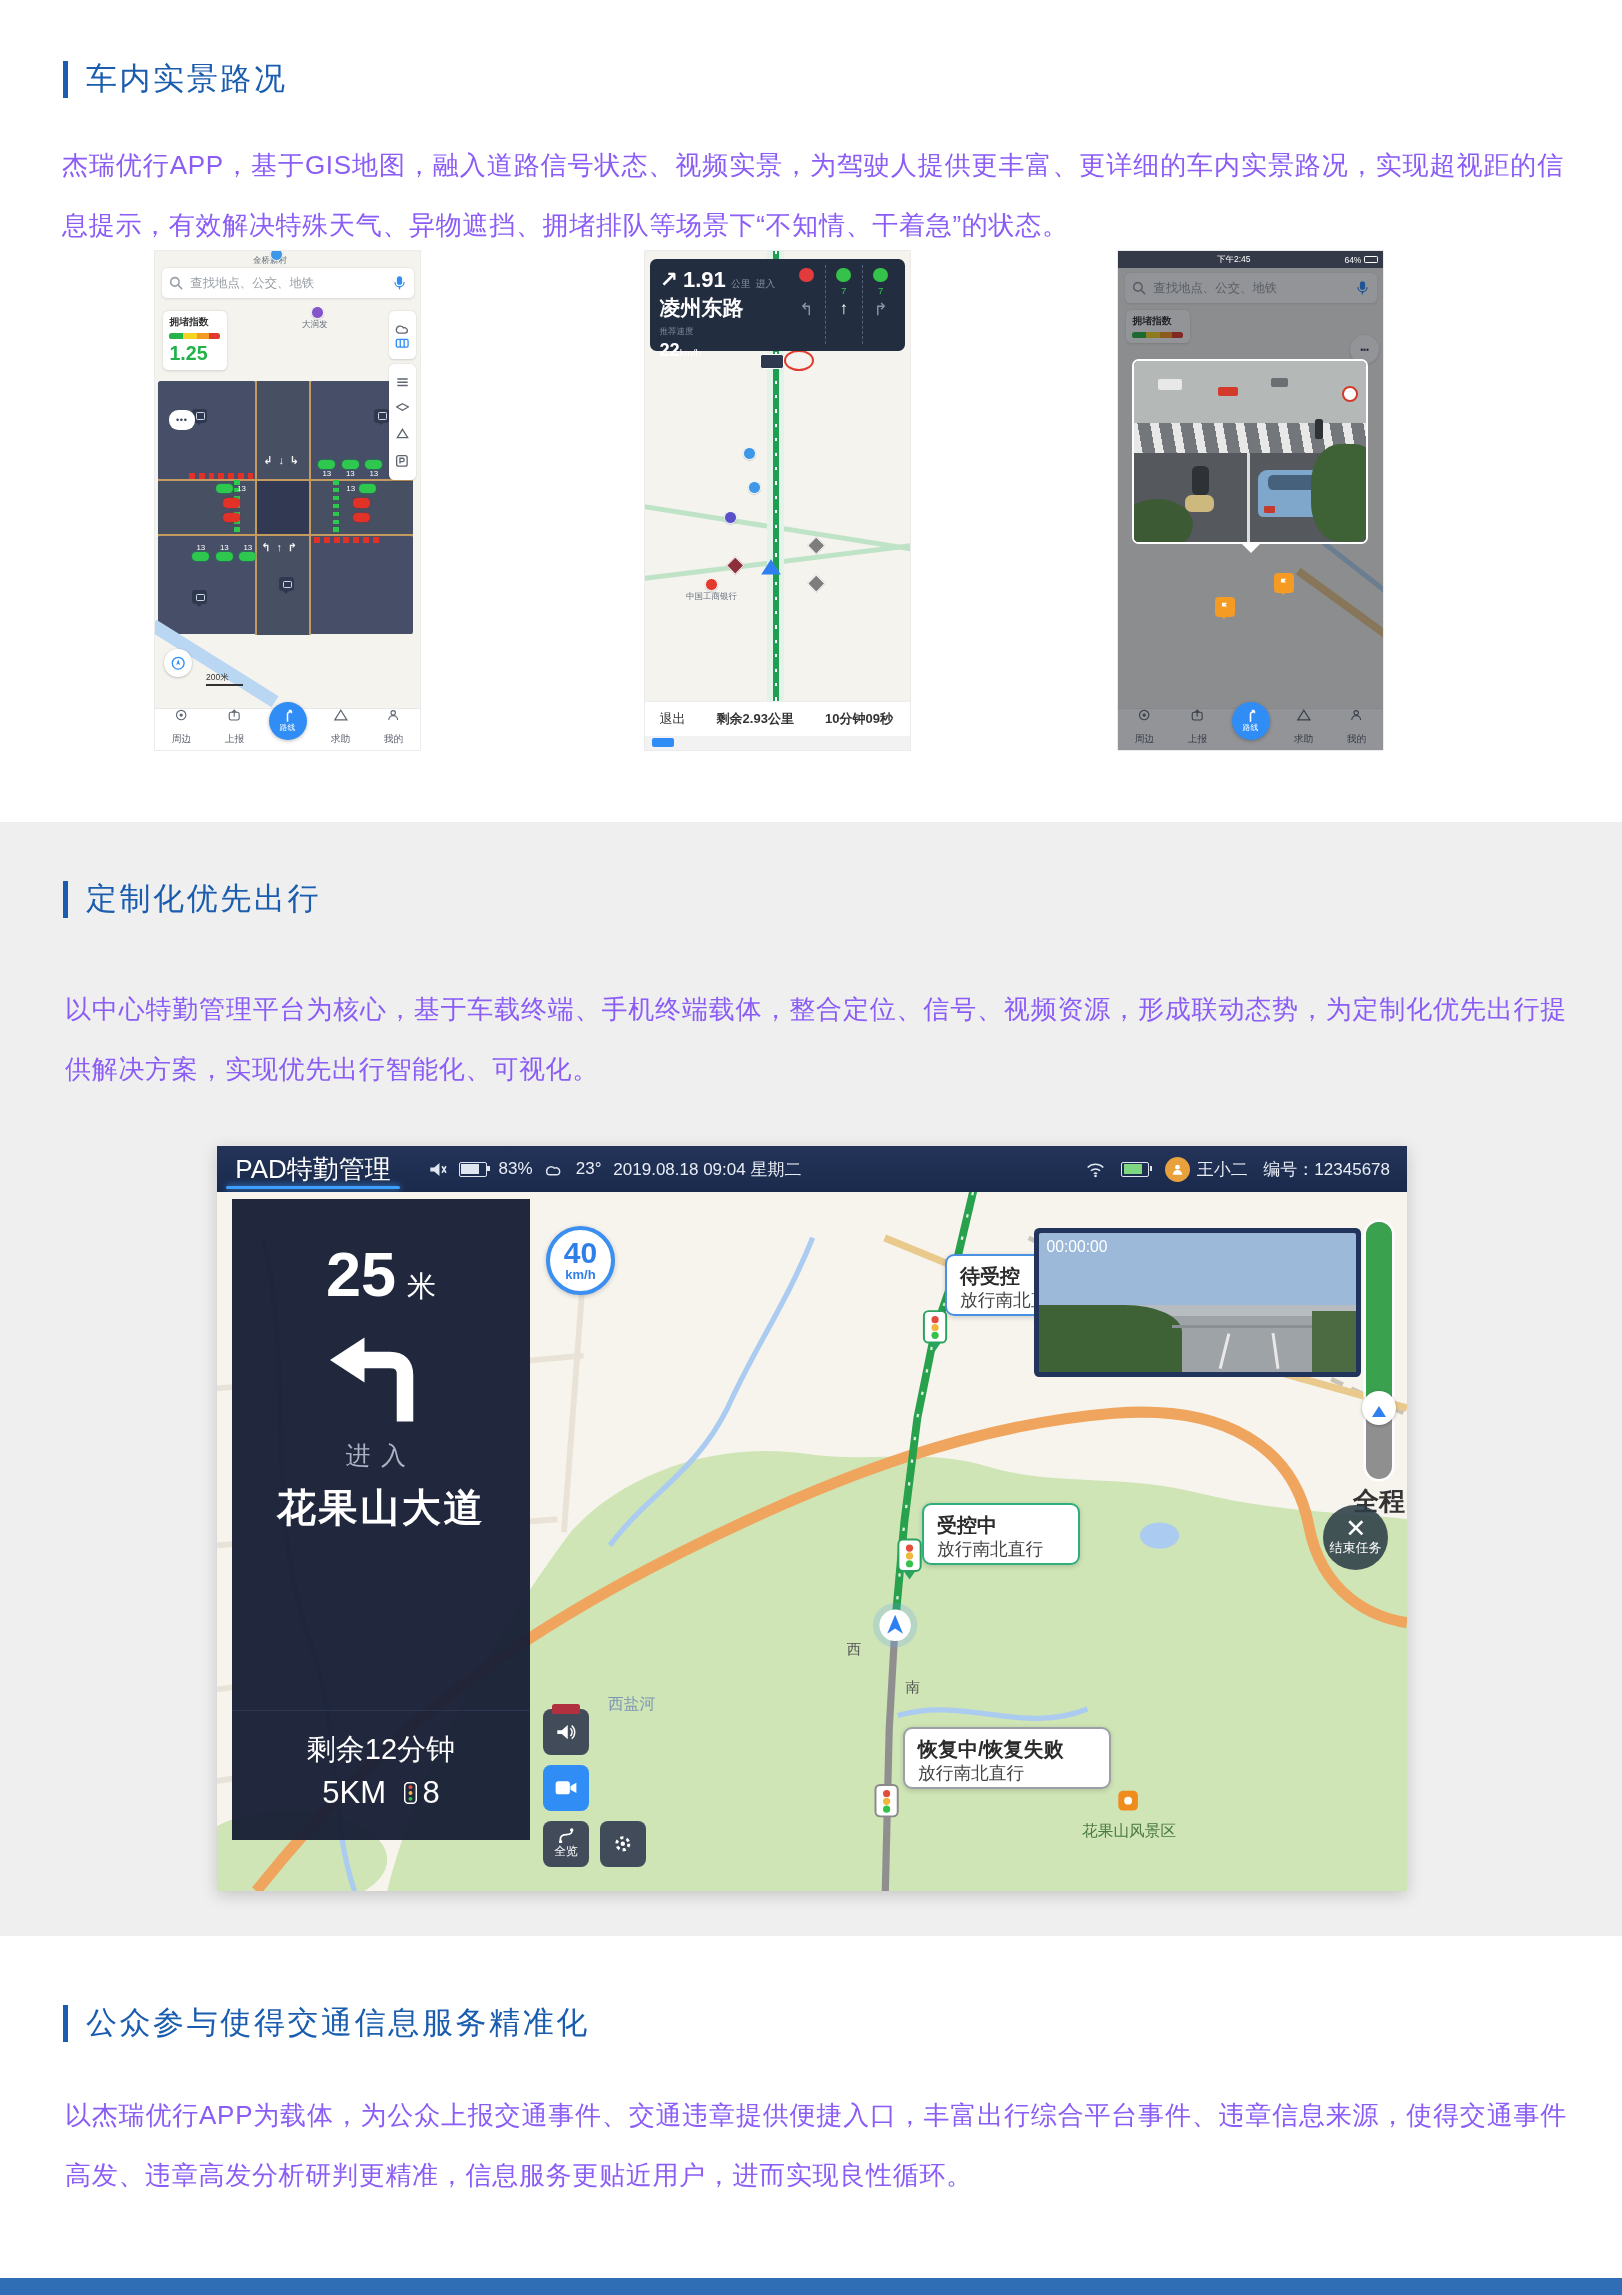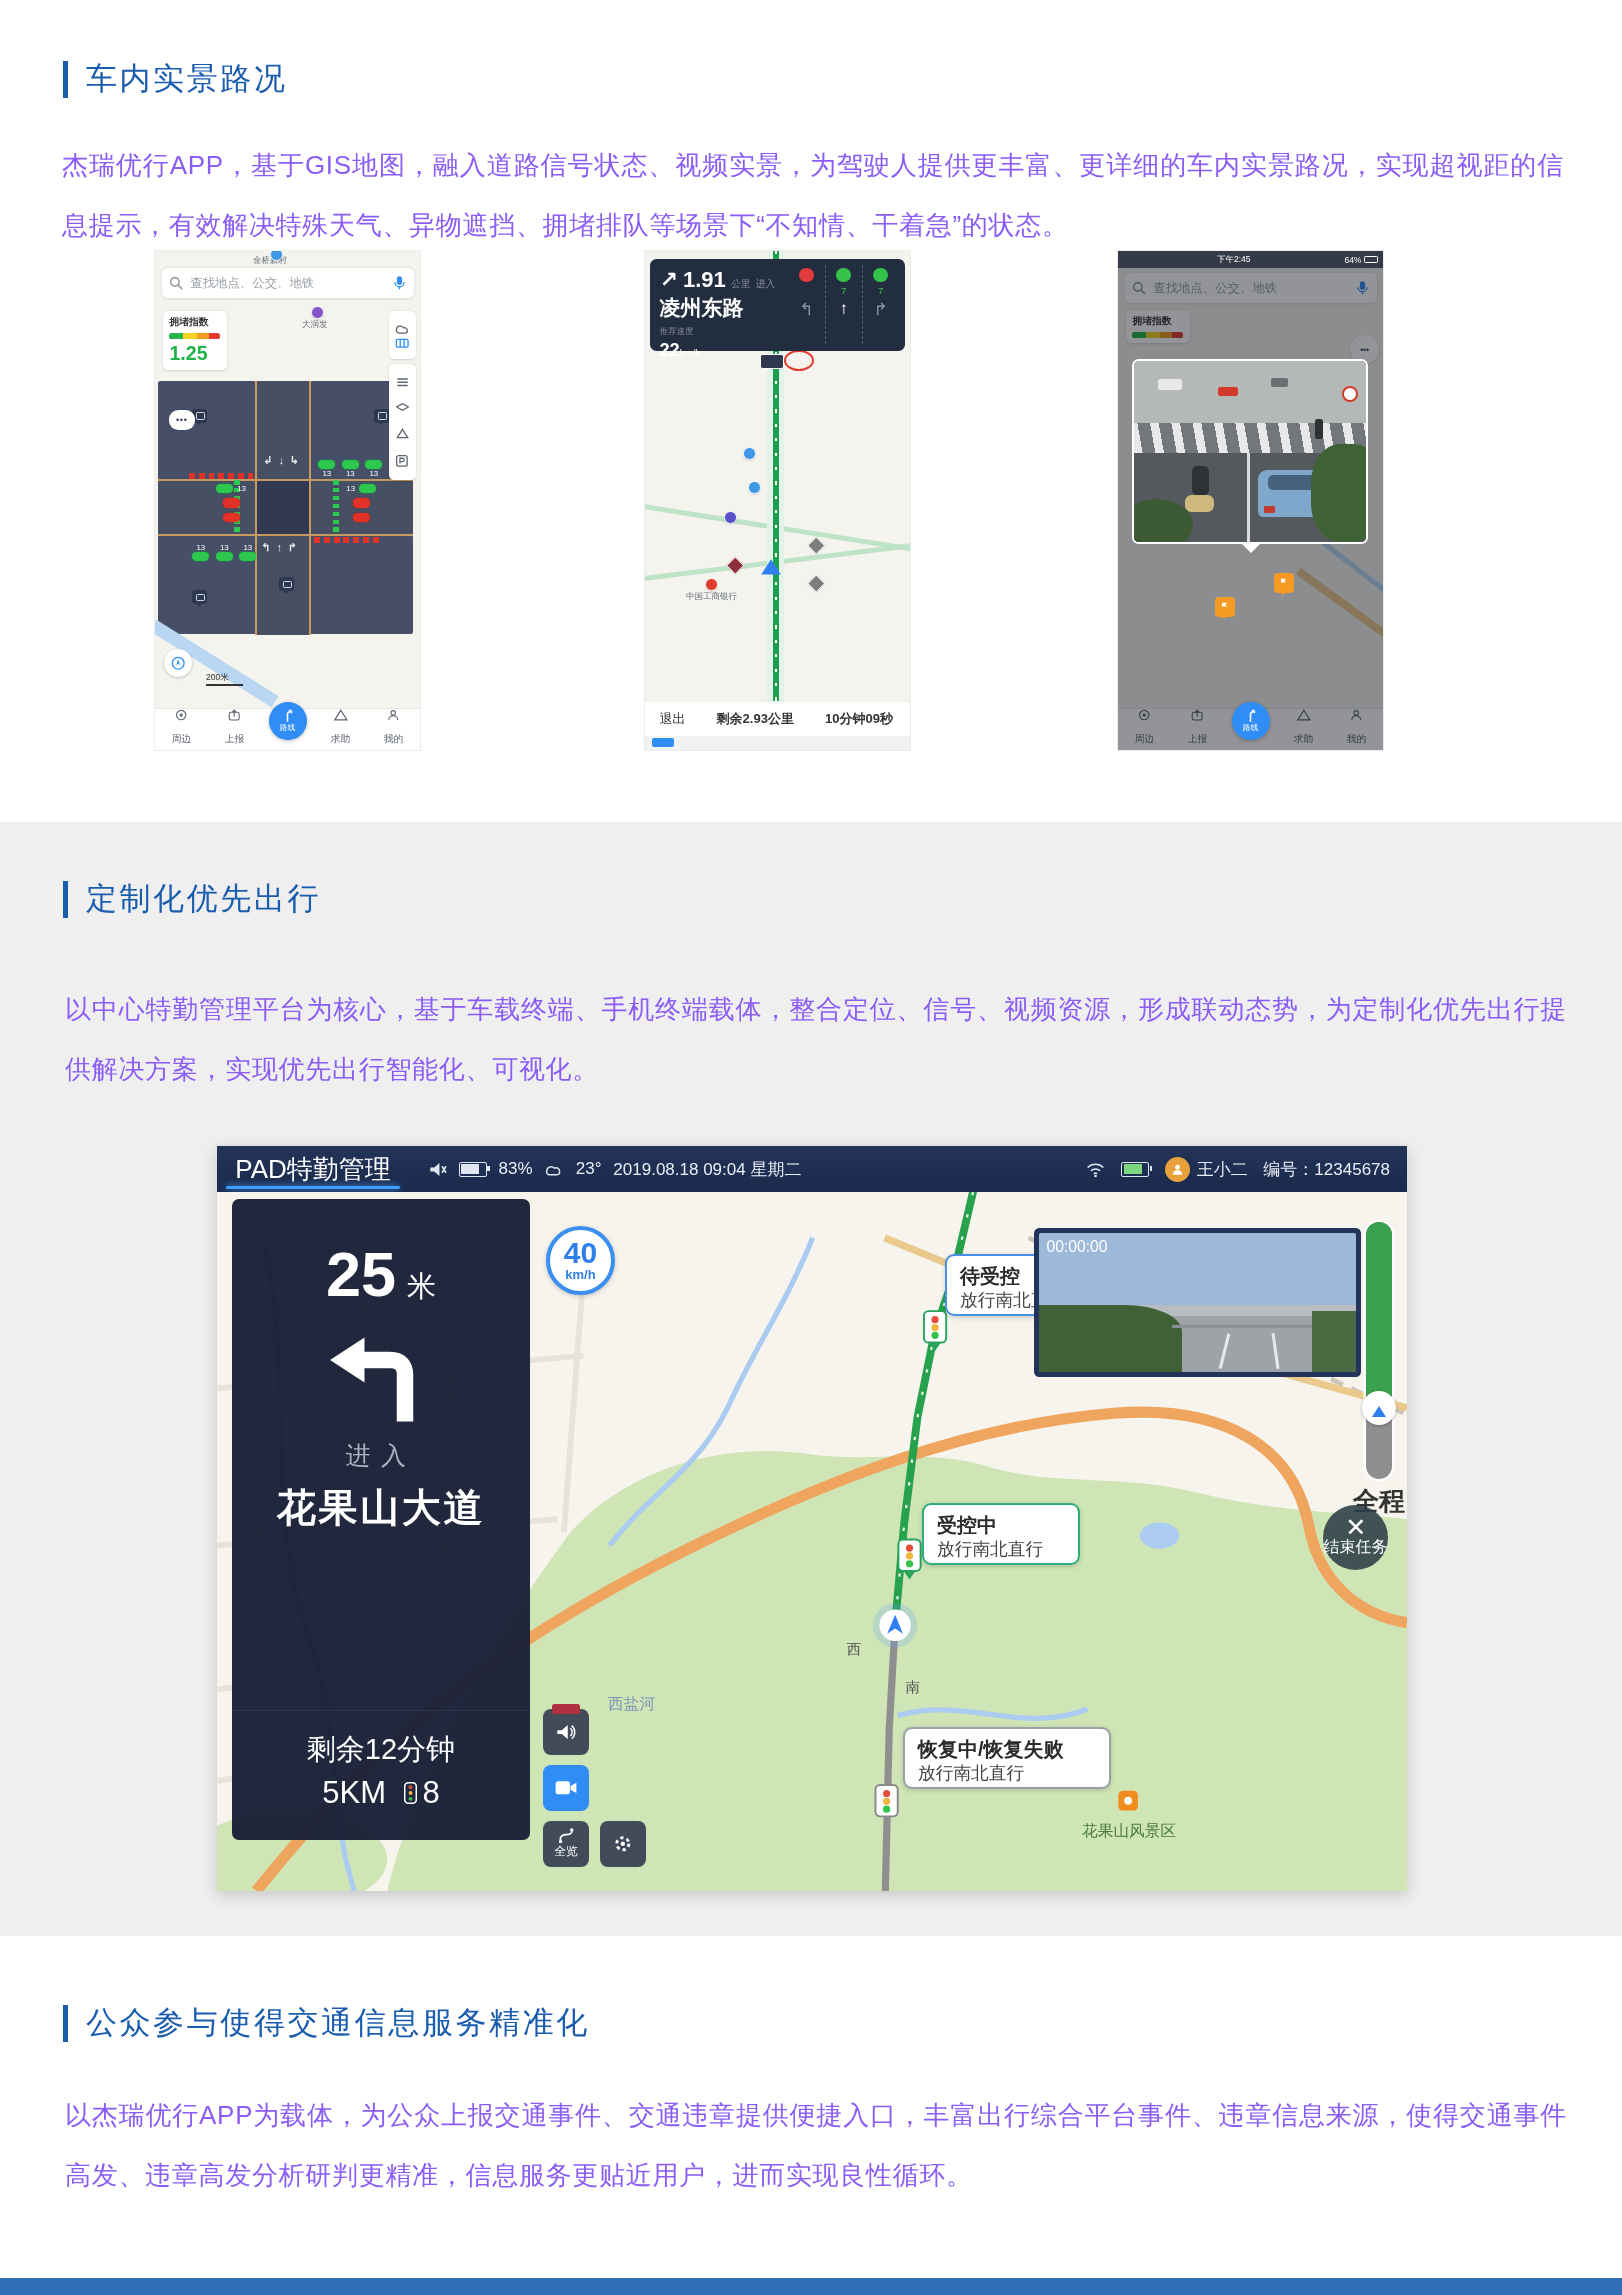--- a/index.html
+++ b/index.html
@@ -74,21 +74,21 @@
        box-shadow:0 3.9px 15.7px rgba(0,0,0,.18);overflow:hidden;}
   .padbar{position:absolute;left:0;top:0;width:1190px;height:46px;
           background:linear-gradient(180deg,#243459,#1a2a4c);display:flex;align-items:center;color:#fff;}
   .padtab{height:46px;display:flex;align-items:center;padding:0 18.3px;font-size:26px;position:relative;}
   .padtab:after{content:"";position:absolute;left:9.2px;right:9.2px;bottom:2.6px;height:3.3px;background:#3da0ff;border-radius:2px;box-shadow:0 0 7.9px #3da0ff;}
   .padmeta{display:flex;align-items:center;gap:11.8px;font-size:17px;color:#e8edf5;}
   .battery{width:26px;height:13px;border:1.3px solid #dfe6f0;border-radius:2px;position:relative;}
   .battery:after{content:"";position:absolute;right:-3.9px;top:3.3px;width:2.6px;height:5.2px;background:#dfe6f0;}
   .battery i{position:absolute;left:1.3px;top:1.3px;bottom:1.3px;width:70%;background:#dfe6f0;}
   .navpanel{position:absolute;left:15px;top:53px;width:298px;height:641px;background:rgba(24,31,53,.96);
-            border-radius:7px;color:#fff;text-align:center;z-index:6;}
+            border-radius:0;color:#fff;text-align:center;z-index:6;}
   .bubble{position:absolute;background:#fff;border-radius:9.2px;z-index:5;padding:6.5px 13px;box-sizing:border-box;
           text-align:left;box-shadow:0 1.3px 5.2px rgba(0,0,0,.15);}
   .bubble .t{font-size:20px;color:#2b2b2b;font-weight:700;line-height:26px;}
   .bubble .s{font-size:17.7px;color:#444;line-height:23.6px;}
   .padbtn{position:absolute;width:46px;height:46px;border-radius:7.9px;background:rgba(54,62,82,.92);
           display:flex;flex-direction:column;align-items:center;justify-content:center;color:#fff;z-index:6;gap:1.3px;}
   .speedsign{position:absolute;left:329px;top:80px;width:69px;height:69px;border-radius:50%;background:#fff;
              border:4.6px solid #3b8ff0;box-sizing:border-box;text-align:center;z-index:6;box-shadow:0 1.3px 5.2px rgba(0,0,0,.2);}
   .video{position:absolute;left:817px;top:82px;width:327px;height:149px;background:#22345c;border-radius:5.2px;
          padding:4.6px;box-sizing:border-box;z-index:7;}
@@ -638,21 +638,21 @@
       <div class="pgreen"></div>
       <div class="pmarker">
           <div class="tri-up"></div>
         </div>
     </div>
     <div class="abs" style="left:1116px;top:338px;width:92px;text-align:center;font-size:26px;font-weight:700;color:#333;z-index:6;">全程</div>
     <div class="endtask">
       <svg width="19.6" height="19.6" viewBox="0 0 30 30">
           <path d="M5 5 L25 25 M25 5 L5 25" stroke="#fff" stroke-width="4"></path>
         </svg>
-      <span style="font-size:16px;">结束任务</span>
+      <span style="font-size:13px;">结束任务</span>
     </div>
   </div>
 
   <div class="sec-head" style="left:63px;top:2002px;">
     <div class="sec-bar"></div>
     <div class="sec-title">公众参与使得交通信息服务精准化</div>
   </div>
   <div class="para" style="top:2085px;left:65px;">以杰瑞优行APP为载体，为公众上报交通事件、交通违章提供便捷入口，丰富出行综合平台事件、违章信息来源，使得交通事件高发、违章高发分析研判更精准，信息服务更贴近用户，进而实现良性循环。</div>
 
   <div class="footerband" style="top:2278px;height:17px;"></div>

